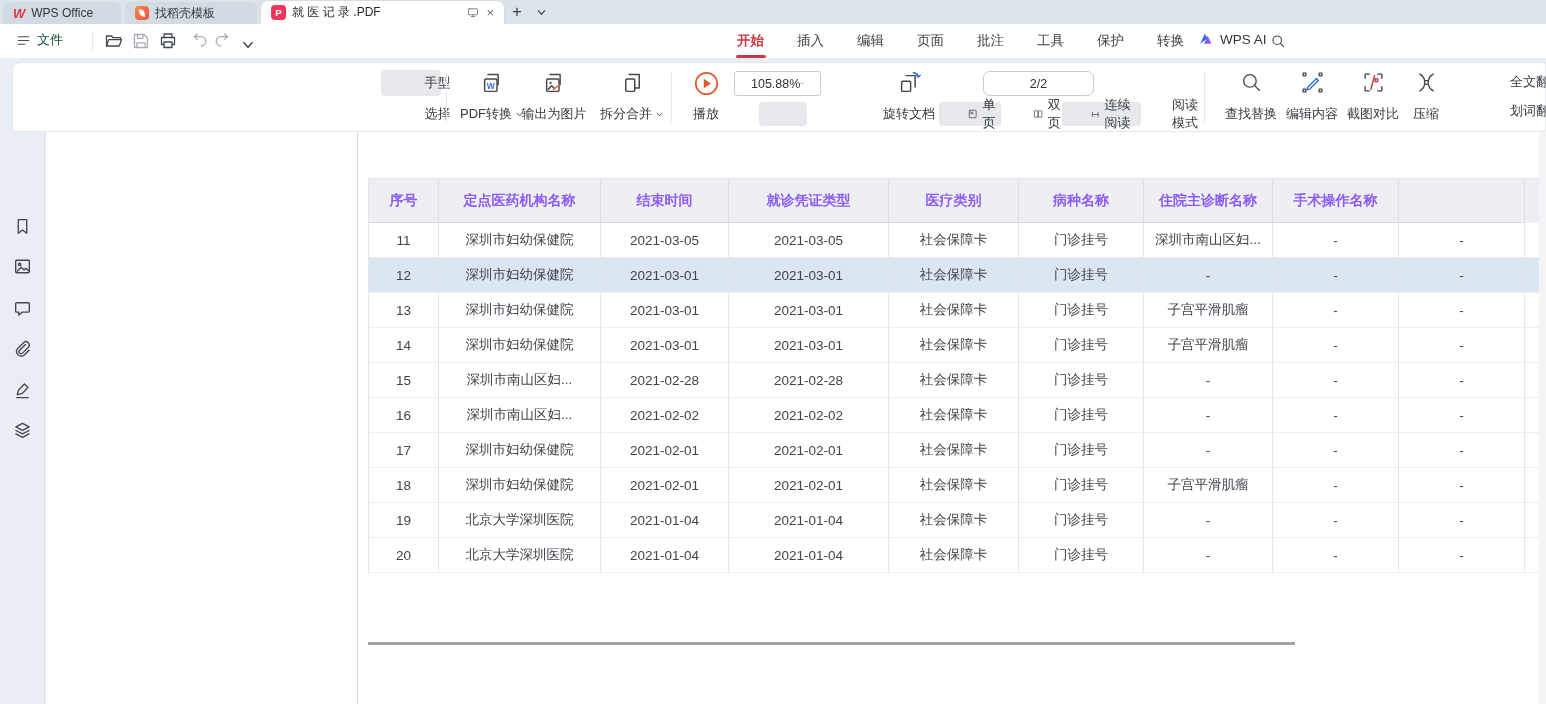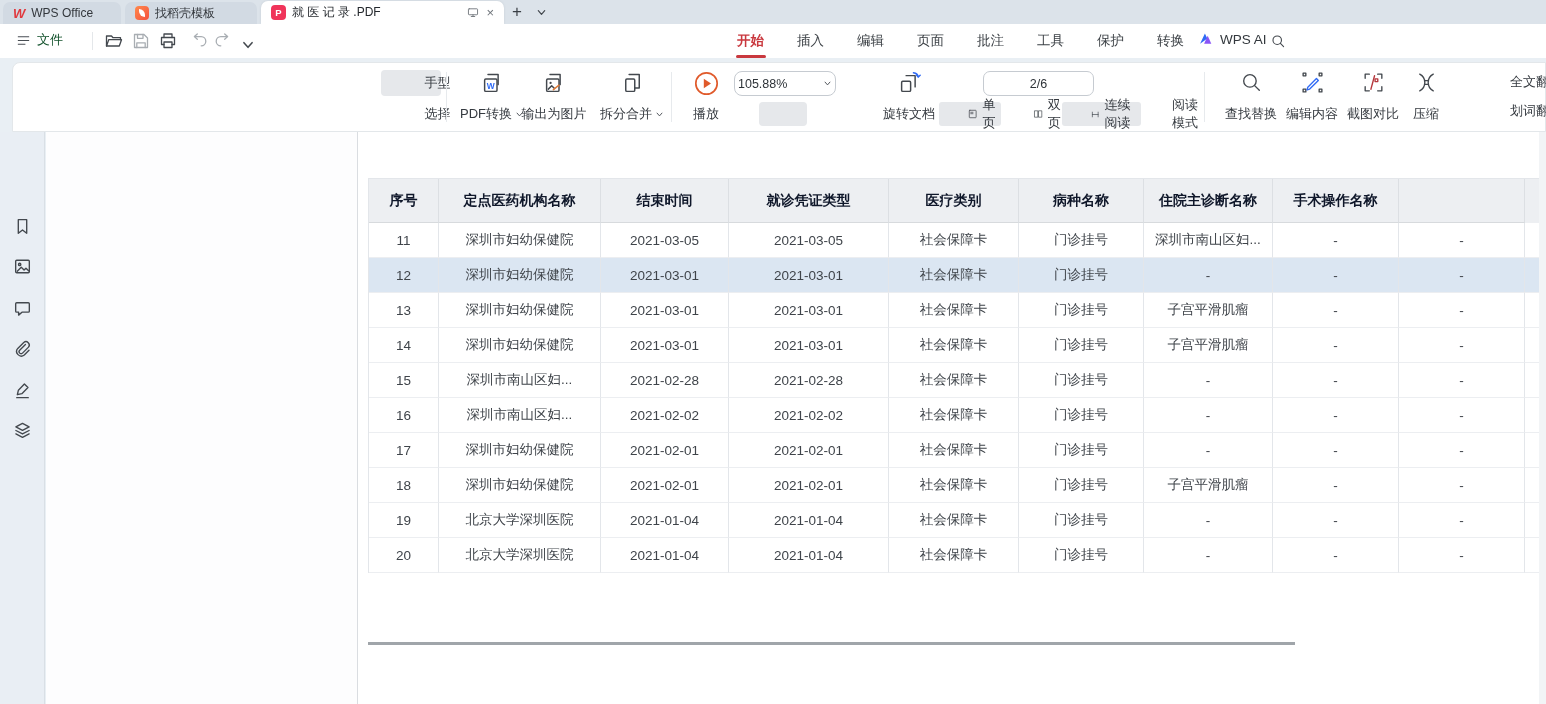--- a/index.html
+++ b/index.html
@@ -45,21 +45,21 @@
   
   .workspace{position:absolute;left:0;top:58px;width:1546px;height:646px;background:var(--ws-bg);}
   .toolbar-card{position:absolute;left:12px;top:4px;width:1534px;height:70px;background:#fff;border:1px solid #e3e7ea;border-radius:8px 0 0 0;}
   .t-abs{position:absolute;display:flex;align-items:center;justify-content:center;padding-left:48px;}
   .tool-label{font-size:13px;color:#34393f;white-space:nowrap;}
   .pill{border-radius:4px;}
   .pill.sel{background:var(--sel-bg);}
   .tdiv{position:absolute;top:9px;width:1px;height:50px;background:#e7eaed;}
   .tallbtn{position:absolute;top:3px;height:63px;display:flex;flex-direction:column;align-items:center;justify-content:space-between;padding:4px 0 6px;}
   .chev7{margin-left:3px;}
-  .zoom-box{position:absolute;left:721px;top:8px;width:102px;height:25px;border:1px solid #c6cbd1;border-radius:8px;display:flex;align-items:center;justify-content:space-between;padding:0 3px;font-size:12.5px;color:#2e3338;}
+  .zoom-box{position:absolute;left:721px;top:8px;width:87px;height:25px;border:1px solid #c6cbd1;border-radius:3px;display:flex;align-items:center;justify-content:space-between;padding:0 16px;font-size:12.5px;color:#2e3338;}
   .page-box{position:absolute;left:970px;top:8px;width:111px;height:25px;border:1px solid #c6cbd1;border-radius:7px;display:flex;align-items:center;justify-content:center;font-size:12.5px;color:#2e3338;}
   .sq{width:24px;height:24px;border-radius:4px;display:flex;align-items:center;justify-content:center;}
   .sq.sel{background:var(--sel-bg);}
   .mode-btn{position:absolute;top:39px;height:24px;display:flex;align-items:center;gap:4px;font-size:13px;color:#34393f;border-radius:3px;justify-content:center;padding-left:28px;}
   .mode-btn.sel{background:var(--sel-bg);}
 
   
   .sidebar{position:absolute;left:0;top:74px;width:45px;height:572px;background:var(--side-bg);border-right:1px solid #d9dfe5;}
   .side-ic{position:absolute;left:12px;width:21px;height:21px;}
 
@@ -67,21 +67,21 @@
   .docarea{position:absolute;left:46px;top:74px;width:1500px;height:572px;background:#fdfdfe;}
   .page-edge{position:absolute;left:311px;top:0;width:1px;height:572px;background:#dadde1;}
   .page{position:absolute;left:312px;top:0;width:1188px;height:572px;background:#fff;}
 
   
   .pdftable{position:absolute;left:322px;top:46px;width:1178px;border-left:1px solid var(--grid);border-top:1px solid var(--grid);}
   .trow,.throw{display:grid;grid-template-columns:70px 162px 128px 160px 130px 125px 129px 126px 126px 22px;}
   .throw{height:44px;background:var(--th-bg);}
   .trow{height:35px;background:#fff;}
   .trow.hl{background:var(--row-hl);}
-  .th{display:flex;align-items:center;justify-content:center;font-size:14px;font-weight:bold;color:#0f172a;border-right:1px solid #dcdfe3;border-bottom:1px solid #d7dadd;white-space:nowrap;overflow:hidden;}
+  .th{display:flex;align-items:center;justify-content:center;font-size:14px;font-weight:bold;color:#8b5cf6;border-right:1px solid #dcdfe3;border-bottom:1px solid #d7dadd;white-space:nowrap;overflow:hidden;}
   .td{display:flex;align-items:center;justify-content:center;font-size:13.5px;color:#3f444a;border-right:1px solid var(--grid);border-bottom:1px solid #eceef1;white-space:nowrap;overflow:hidden;}
   .bottom-bar{position:absolute;left:322px;top:510px;width:927px;height:3px;background:var(--tbar);}
   .vscroll{position:absolute;right:0;top:0;width:7px;height:572px;background:#f2f4f6;}
 </style>
 </head>
 <body>
 
 <div class="app">
 
   <div class="tabbar">
@@ -288,21 +288,21 @@
               <path d="M5.5 4v12M13.5 5l-5 5 5 5"></path>
             </g>
           </svg>
       </div>
       <div class="t-abs sq" style="left:950px;top:9px">
         <svg width="17" height="17" viewBox="0 0 20 20">
             <path class="ic" d="M12.5 5l-5 5 5 5"></path>
           </svg>
       </div>
       <div class="page-box">
-        <span>2/6</span>
+        <span>2/2</span>
       </div>
       <div class="t-abs sq" style="left:1100px;top:9px">
         <svg width="17" height="17" viewBox="0 0 20 20">
             <path class="ic" d="M7.5 5l5 5-5 5"></path>
           </svg>
       </div>
       <div class="t-abs sq" style="left:1128px;top:9px">
         <svg width="17" height="17" viewBox="0 0 20 20">
             <g class="ic">
               <path d="M14.5 4v12M6.5 5l5 5-5 5"></path>

